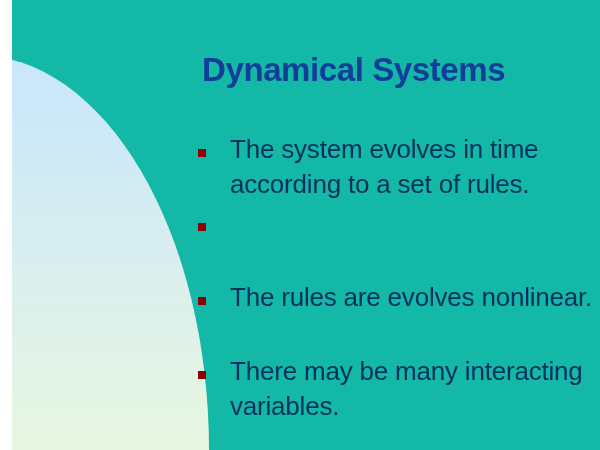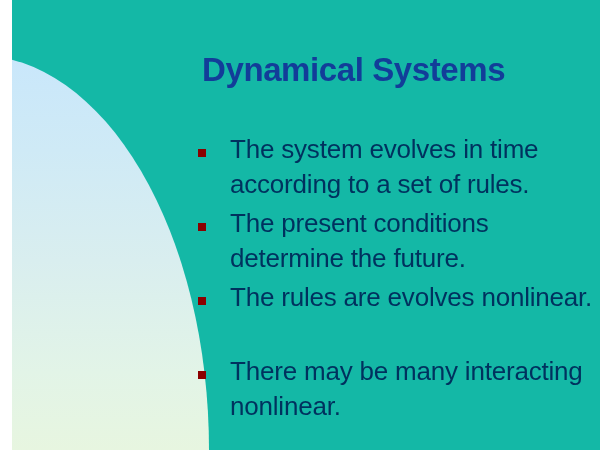--- a/index.html
+++ b/index.html
@@ -104,28 +104,27 @@
 
   <ul id="bullet-list">
 
     <li class="bullet-row">
       <span class="bullet-marker"></span>
       <span class="bullet-text">The system evolves in time according to a set of rules.</span>
     </li>
 
     <li class="bullet-row">
       <span class="bullet-marker"></span>
-      <span class="bullet-text">The present conditions determine the future.</span>
     </li>
 
     <li class="bullet-row">
       <span class="bullet-marker"></span>
       <span class="bullet-text">The rules are evolves nonlinear.</span>
     </li>
 
     <li class="bullet-row">
       <span class="bullet-marker"></span>
-      <span class="bullet-text">There may be many interacting nonlinear.</span>
+      <span class="bullet-text">There may be many interacting variables.</span>
     </li>
 
   </ul>
 
 </div>
 
 </body></html>

